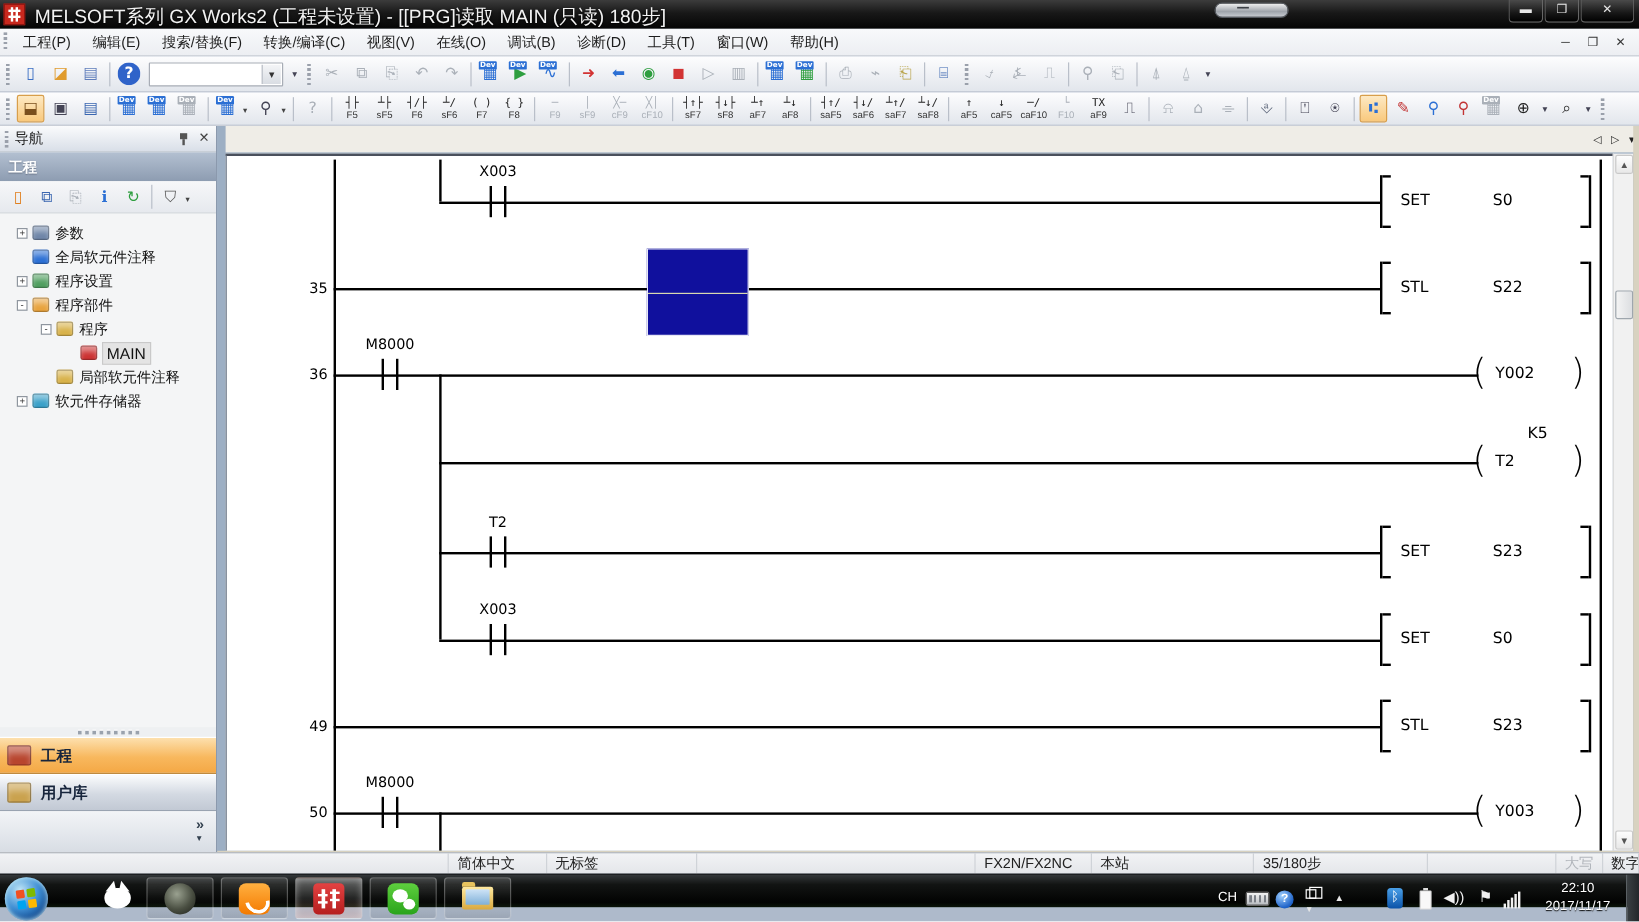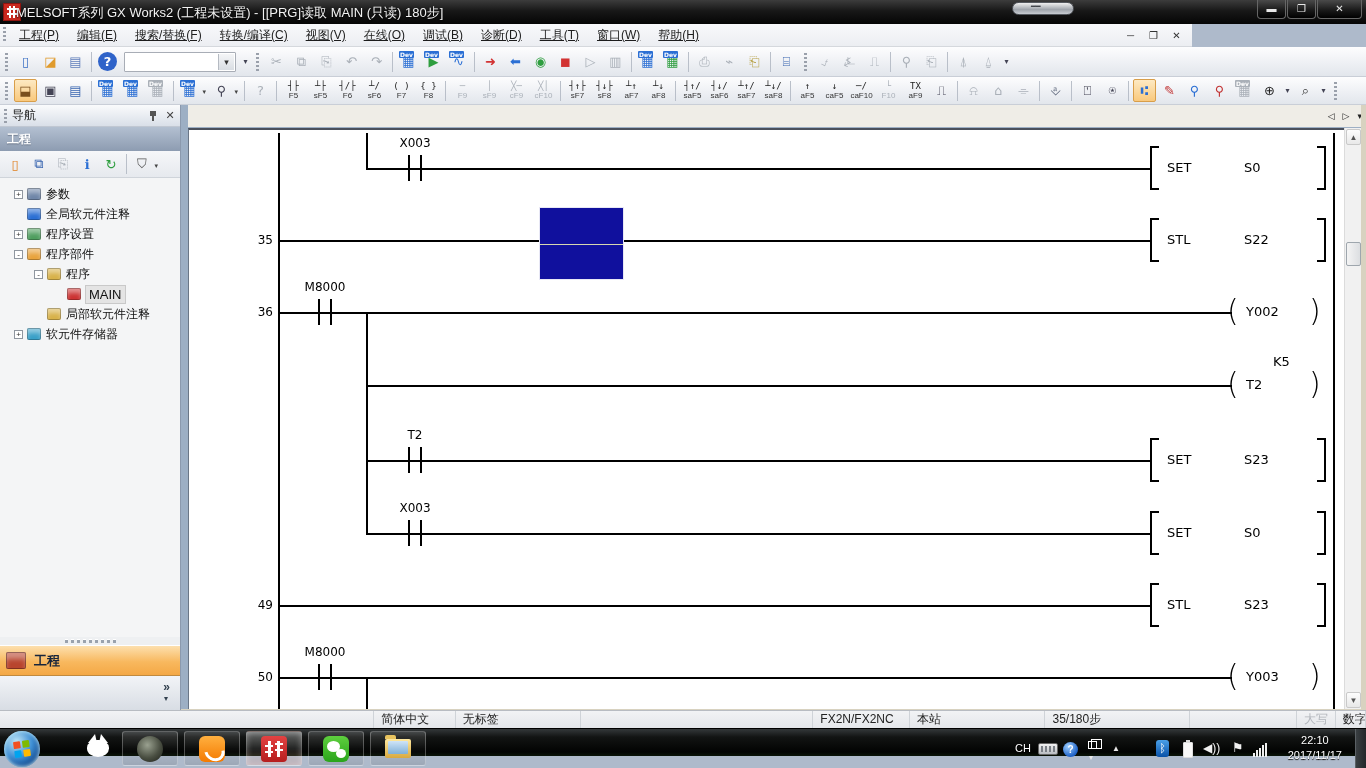--- a/index.html
+++ b/index.html
@@ -11,34 +11,34 @@
   .titlebar { position:absolute; left:0; top:0; width:1366px; height:24px;
     background:linear-gradient(#3c3c3c,#181818 45%,#050505); color:#fff; }
   .title-icon { position:absolute; left:3px; top:3px; width:18px; height:18px;
     background:#c8281e; border:1px solid #8d1510; }
   .title-icon::before { content:""; position:absolute; left:3px; top:2px; width:10px; height:12px;
     background:
       linear-gradient(#fff,#fff) 0 2px/10px 2px no-repeat,
       linear-gradient(#fff,#fff) 0 7px/10px 2px no-repeat,
       linear-gradient(#fff,#fff) 2px 0/2px 12px no-repeat,
       linear-gradient(#fff,#fff) 6px 0/2px 12px no-repeat; }
-  .title-text { position:absolute; left:16px; top:4px; font-size:13px; color:#f2f2f2; text-shadow:0 1px 2px #000; }
+  .title-text { position:absolute; left:29px; top:4px; font-size:16px; color:#f2f2f2; text-shadow:0 1px 2px #000; }
   .title-widget { position:absolute; left:1012px; top:2px; width:62px; height:13px; border-radius:7px;
     background:linear-gradient(#efefef,#9fa4ab 60%,#c8ccd2); border:1px solid #55595f; }
   .title-widget::before { content:"━━"; position:absolute; left:18px; top:-1px; font-size:8px; color:#3c4046; }
   .win-btns { position:absolute; right:4px; top:0; display:flex; }
   .win-btn { width:29px; height:19px; margin-left:1px; border:1px solid #666; border-top:none;
     border-radius:0 0 4px 4px; background:linear-gradient(#4a4a4a,#171717 60%,#000);
     color:#e8e8e8; font-size:10px; text-align:center; line-height:17px; }
   .win-btn.close { width:45px; }
 
   
-  .menubar { position:absolute; left:0; top:24px; width:1192px; height:23px;
+  .menubar { position:absolute; left:0; top:24px; width:1366px; height:23px;
     background:linear-gradient(#f8f9fb,#eceef2); border-bottom:1px solid #d5d8dd;
-    display:flex; align-items:center; color:#1d1d1d;text-decoration:underline; }
+    display:flex; align-items:center; color:#1d1d1d; }
   .menu-grip { width:5px; height:16px; margin:0 4px 0 3px;
     background:repeating-linear-gradient(#9aa0ab 0 2px,transparent 2px 4px); width:3px; }
   .menu-item { padding:0 9px; height:21px; line-height:21px; }
   .mdi-btns { position:absolute; right:6px; top:3px; display:flex; gap:4px; }
   .mdi-btn { width:19px; height:17px; text-align:center; line-height:16px; font-size:10px; color:#333;
     border:1px solid transparent; }
 
   
   .toolbar { position:absolute; left:0; width:1366px;
     background:linear-gradient(#fdfdfe,#eef0f4 55%,#e2e6ec); border-bottom:1px solid #c9ced7;
@@ -652,20 +652,24 @@
           <i></i>
           <i></i>
           <i></i>
           <i></i>
         </div>
       <div id="nav-buttons">
           <div class="nav-btn sel">
             <div class="bic" style="background: rgb(184, 69, 46);"></div>
             <span>工程</span>
           </div>
+          <div class="nav-btn">
+            <div class="bic" style="background: rgb(202, 162, 78);"></div>
+            <span>用户库</span>
+          </div>
         </div>
       <div class="nav-more">
         <div class="gg">»</div>
         <div class="dd">▾</div>
       </div>
     </div>
 
     <div class="frame-gap"></div>
 
     <div class="tabbar">

